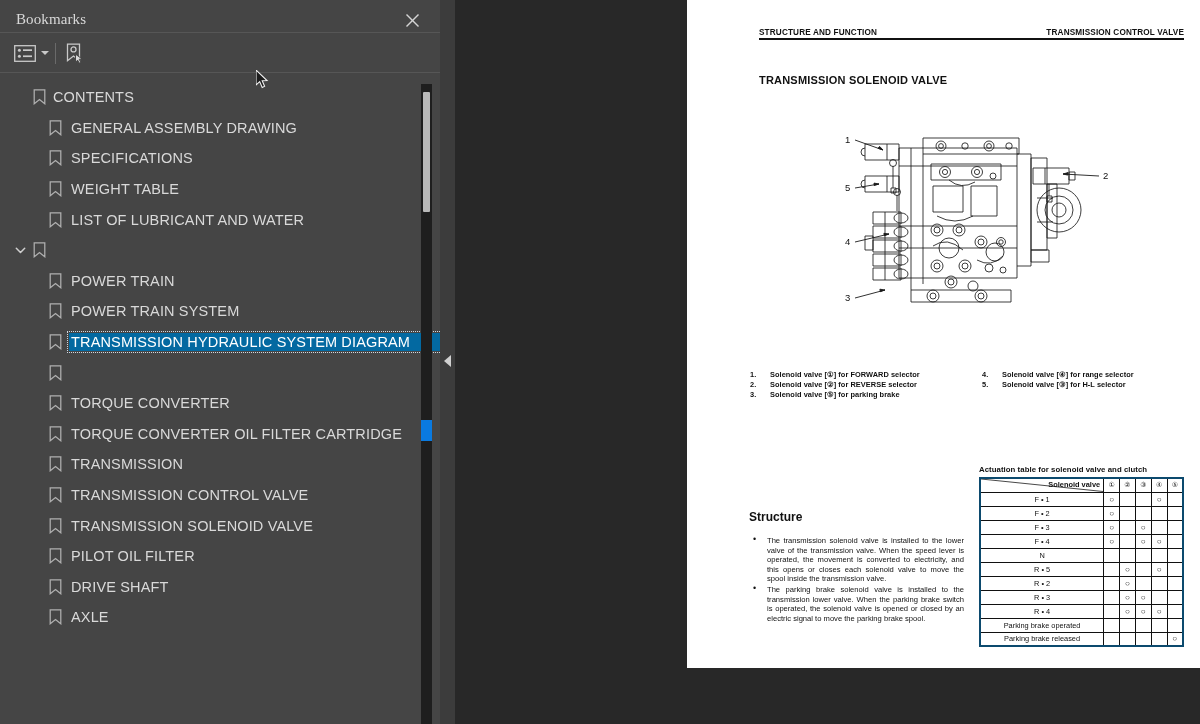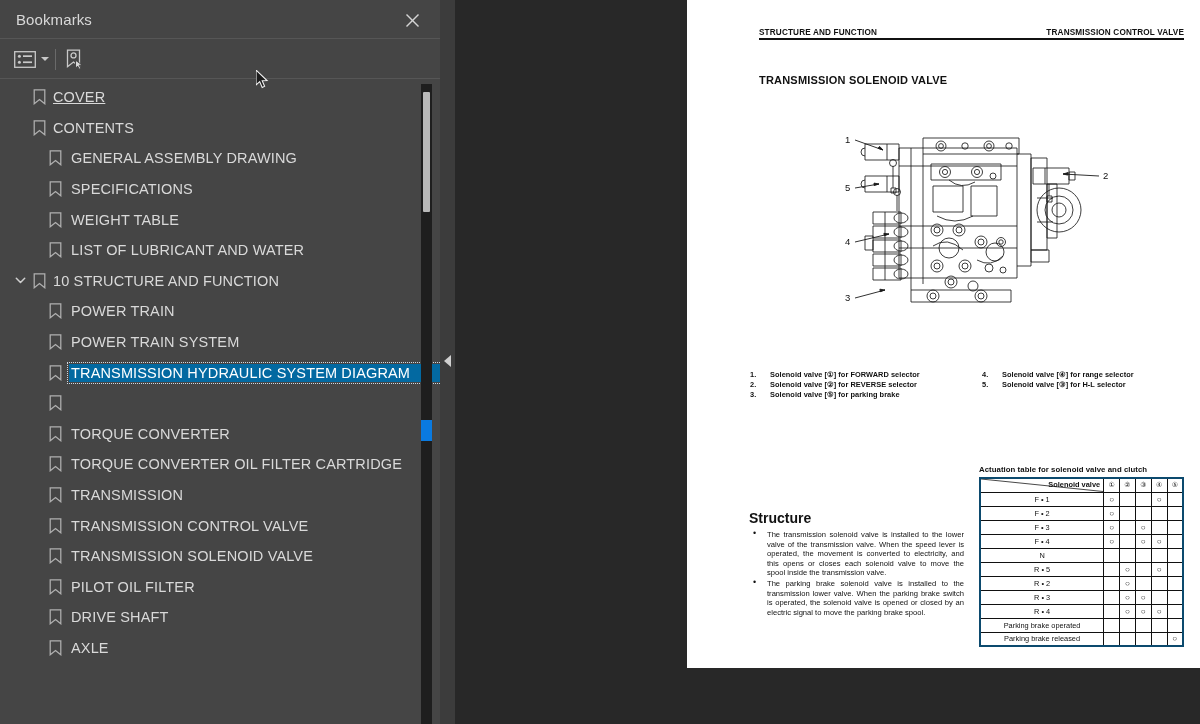--- a/index.html
+++ b/index.html
@@ -14,22 +14,23 @@
 
   
   #sidebar {
     position: absolute; left: 0; top: 0;
     width: 440px; height: 724px;
     background: #454545;
     overflow: hidden;
   }
   #sidebar-header {
     position: relative;
-    height: 39px;
+    height: 33px;
     border-bottom: 1px solid #565656;
+    font-family: Liberation Serif, serif;
   }
   #panel-title {
     position: absolute; left: 16px; top: 11px;
     font-size: 15px; color: #d8d8d8;
     letter-spacing: .1px;
     white-space: nowrap;
   }
   #close-btn {
     position: absolute; right: 16px; top: 8px;
     width: 24px; height: 24px;
@@ -222,21 +223,21 @@
   #legend .li { position: relative; padding-left: 20px; white-space: nowrap; }
   #legend .li .num { position: absolute; left: 0; }
 
   
   #structure {
     position: absolute;
     left: 62px; top: 510px;
     width: 215px;
   }
   #structure .sec-title {
-    font-size: 14px; font-weight: bold; margin-bottom: 4px;
+    font-size: 12px; font-weight: bold; margin-bottom: 12px;
   }
   #structure .bullet-row {
     position: relative;
     padding-left: 18px;
     font-size: 7.6px;
     line-height: 9.6px;
     text-align: justify;
     margin-bottom: 1px;
   }
   #structure .bullet-row .dot {
@@ -339,26 +340,20 @@
       <div class="tb-btn" id="tb-newbm">
         <svg width="21" height="21" viewBox="0 0 21 21" aria-hidden="true">
           <path d="M3.5 1.2 h12 v16.5 l-6 -4.6 l-6 4.6 z" fill="none" stroke="#c9c9c9" stroke-width="1.3"></path>
           <circle cx="9.5" cy="6.4" r="2.5" fill="none" stroke="#c9c9c9" stroke-width="1.3"></circle>
           <path d="M11.5 11.2 l0 8.2 l2.1 -2.3 l1.6 3.1 l1.6 -0.9 l-1.6 -3 l3 -0.3 z" fill="#d8d8d8" stroke="#454545" stroke-width="1"></path>
         </svg>
       </div>
     </div>
 
     <div id="bm-list">
-        <div class="bm-row d0 underline">
-          <span class="bm-icon"><svg width="13" height="16" viewBox="0 0 13 16">
-              <path d="M1.2 0.8 h10.6 v14 l-5.3 -4.2 l-5.3 4.2 z" fill="none" stroke="currentColor" stroke-width="1.25"></path>
-            </svg></span>
-          <span class="bm-label">COVER</span>
-        </div>
         <div class="bm-row d0">
           <span class="bm-icon"><svg width="13" height="16" viewBox="0 0 13 16">
               <path d="M1.2 0.8 h10.6 v14 l-5.3 -4.2 l-5.3 4.2 z" fill="none" stroke="currentColor" stroke-width="1.25"></path>
             </svg></span>
           <span class="bm-label">CONTENTS</span>
         </div>
         <div class="bm-row d1">
           <span class="bm-icon"><svg width="13" height="16" viewBox="0 0 13 16">
               <path d="M1.2 0.8 h10.6 v14 l-5.3 -4.2 l-5.3 4.2 z" fill="none" stroke="currentColor" stroke-width="1.25"></path>
             </svg></span>
@@ -384,21 +379,20 @@
         </div>
         <div class="bm-row d0">
           <span class="chev">
             <svg width="11" height="11" viewBox="0 0 11 11">
               <path d="M1.3 3.3 L5.5 7.5 L9.7 3.3" fill="none" stroke="currentColor" stroke-width="1.5" stroke-linecap="round" stroke-linejoin="round"></path>
             </svg>
           </span>
           <span class="bm-icon"><svg width="13" height="16" viewBox="0 0 13 16">
               <path d="M1.2 0.8 h10.6 v14 l-5.3 -4.2 l-5.3 4.2 z" fill="none" stroke="currentColor" stroke-width="1.25"></path>
             </svg></span>
-          <span class="bm-label">10 STRUCTURE AND FUNCTION</span>
         </div>
         <div class="bm-row d1">
           <span class="bm-icon"><svg width="13" height="16" viewBox="0 0 13 16">
               <path d="M1.2 0.8 h10.6 v14 l-5.3 -4.2 l-5.3 4.2 z" fill="none" stroke="currentColor" stroke-width="1.25"></path>
             </svg></span>
           <span class="bm-label">POWER TRAIN</span>
         </div>
         <div class="bm-row d1">
           <span class="bm-icon"><svg width="13" height="16" viewBox="0 0 13 16">
               <path d="M1.2 0.8 h10.6 v14 l-5.3 -4.2 l-5.3 4.2 z" fill="none" stroke="currentColor" stroke-width="1.25"></path>

